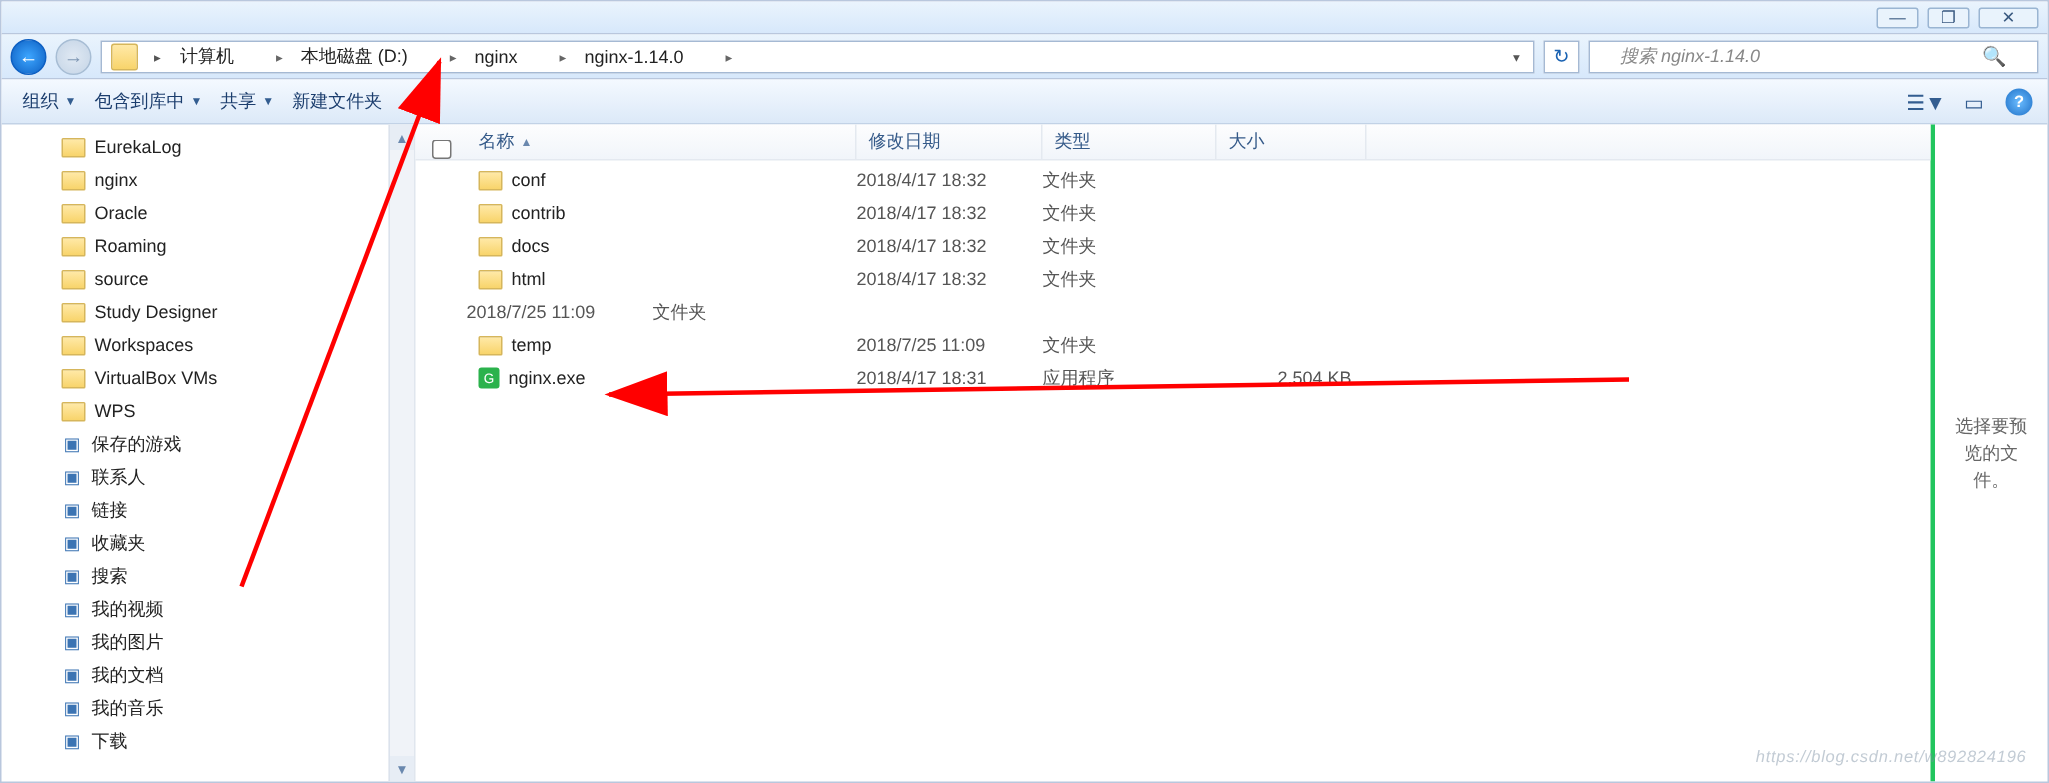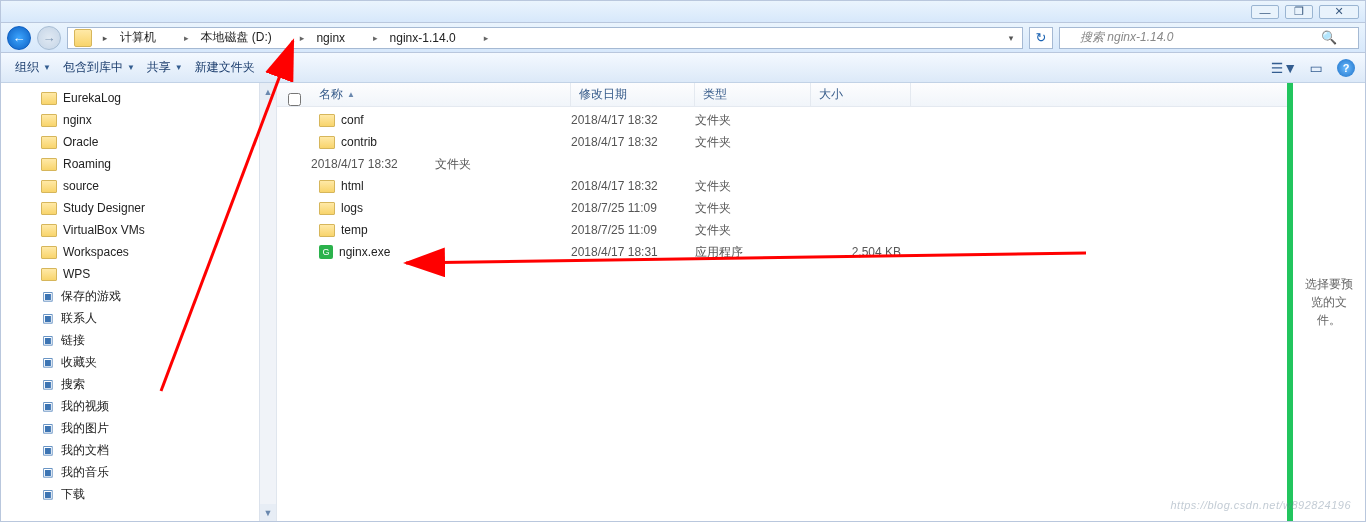--- a/index.html
+++ b/index.html
@@ -44,21 +44,21 @@
   .sorticn{ font-size:8px; color:#6a88ae;}
   .rows { padding-top:2px;}
   .row { height:22px; display:flex; align-items:center; }
   .row .cb{ width:34px;} 
   .row .nm{ width:260px; display:flex; align-items:center; gap:6px; padding-left:8px;}
   .row .dt{ width:124px; color:#555;}
   .row .tp{ width:116px; color:#555;}
   .row .sz{ width:100px; color:#555; text-align:right; padding-right:10px;}
   .row .fico{ width:16px; height:13px; background:linear-gradient(#ffe9a7,#f8d46b); border:1px solid #d6b65b; border-radius:1px;}
   .row .exe{ width:14px; height:14px; border-radius:2px; background:#2bb24c; color:#fff; font-size:9px; display:flex; align-items:center; justify-content:center;}
-  .preview { width:78px; border-left:6px solid #22c55e; display:flex; align-items:center; justify-content:center; text-align:center; color:#666; padding:10px; line-height:1.5;}
+  .preview { width:78px; border-left:3px solid #22c55e; display:flex; align-items:center; justify-content:center; text-align:center; color:#666; padding:10px; line-height:1.5;}
   
   .scrollstub { position:absolute; right:0; top:0; bottom:0; width:17px; background:#f0f3f8; border-left:1px solid #dbe2ec;}
   .scrollstub .up,.scrollstub .dn{height:17px; display:flex;align-items:center;justify-content:center; font-size:9px; color:#6a88ae; background:#e7edf5;}
   .scrollstub .dn{position:absolute; bottom:0; left:0; right:0;}
   
   .arrows { position:absolute; left:0; top:0; pointer-events:none; }
   .watermark { position:absolute; right:14px; bottom:10px; color:rgba(120,140,160,.45); font-size:11px; font-style:italic; letter-spacing:.5px;}
   input[type=checkbox]{ margin:0; width:13px; height:13px;}
 </style>
 </head>
@@ -171,25 +171,25 @@
           <div class="tnode">
             <span class="ficon"></span>
             <span>source</span>
           </div>
           <div class="tnode">
             <span class="ficon"></span>
             <span>Study Designer</span>
           </div>
           <div class="tnode">
             <span class="ficon"></span>
+            <span>Workspaces</span>
+          </div>
+          <div class="tnode">
+            <span class="ficon"></span>
             <span>VirtualBox VMs</span>
-          </div>
-          <div class="tnode">
-            <span class="ficon"></span>
-            <span>Workspaces</span>
           </div>
           <div class="tnode">
             <span class="ficon"></span>
             <span>WPS</span>
           </div>
           <div class="tnode">
             <span class="sicon">▣</span>
             <span>保存的游戏</span>
           </div>
           <div class="tnode">
@@ -271,40 +271,40 @@
               <div class="nm">
                 <span class="fico"></span>
                 <span>contrib</span>
               </div>
               <div class="dt">2018/4/17 18:32</div>
               <div class="tp">文件夹</div>
               <div class="sz"></div>
             </div>
             <div class="row">
               <div class="cb"></div>
+              <div class="nm">
+                <span class="fico"></span>
+                <span>docs</span>
+              </div>
               <div class="dt">2018/4/17 18:32</div>
               <div class="tp">文件夹</div>
               <div class="sz"></div>
             </div>
             <div class="row">
               <div class="cb"></div>
               <div class="nm">
                 <span class="fico"></span>
                 <span>html</span>
               </div>
               <div class="dt">2018/4/17 18:32</div>
               <div class="tp">文件夹</div>
               <div class="sz"></div>
             </div>
             <div class="row">
               <div class="cb"></div>
-              <div class="nm">
-                <span class="fico"></span>
-                <span>logs</span>
-              </div>
               <div class="dt">2018/7/25 11:09</div>
               <div class="tp">文件夹</div>
               <div class="sz"></div>
             </div>
             <div class="row">
               <div class="cb"></div>
               <div class="nm">
                 <span class="fico"></span>
                 <span>temp</span>
               </div>

